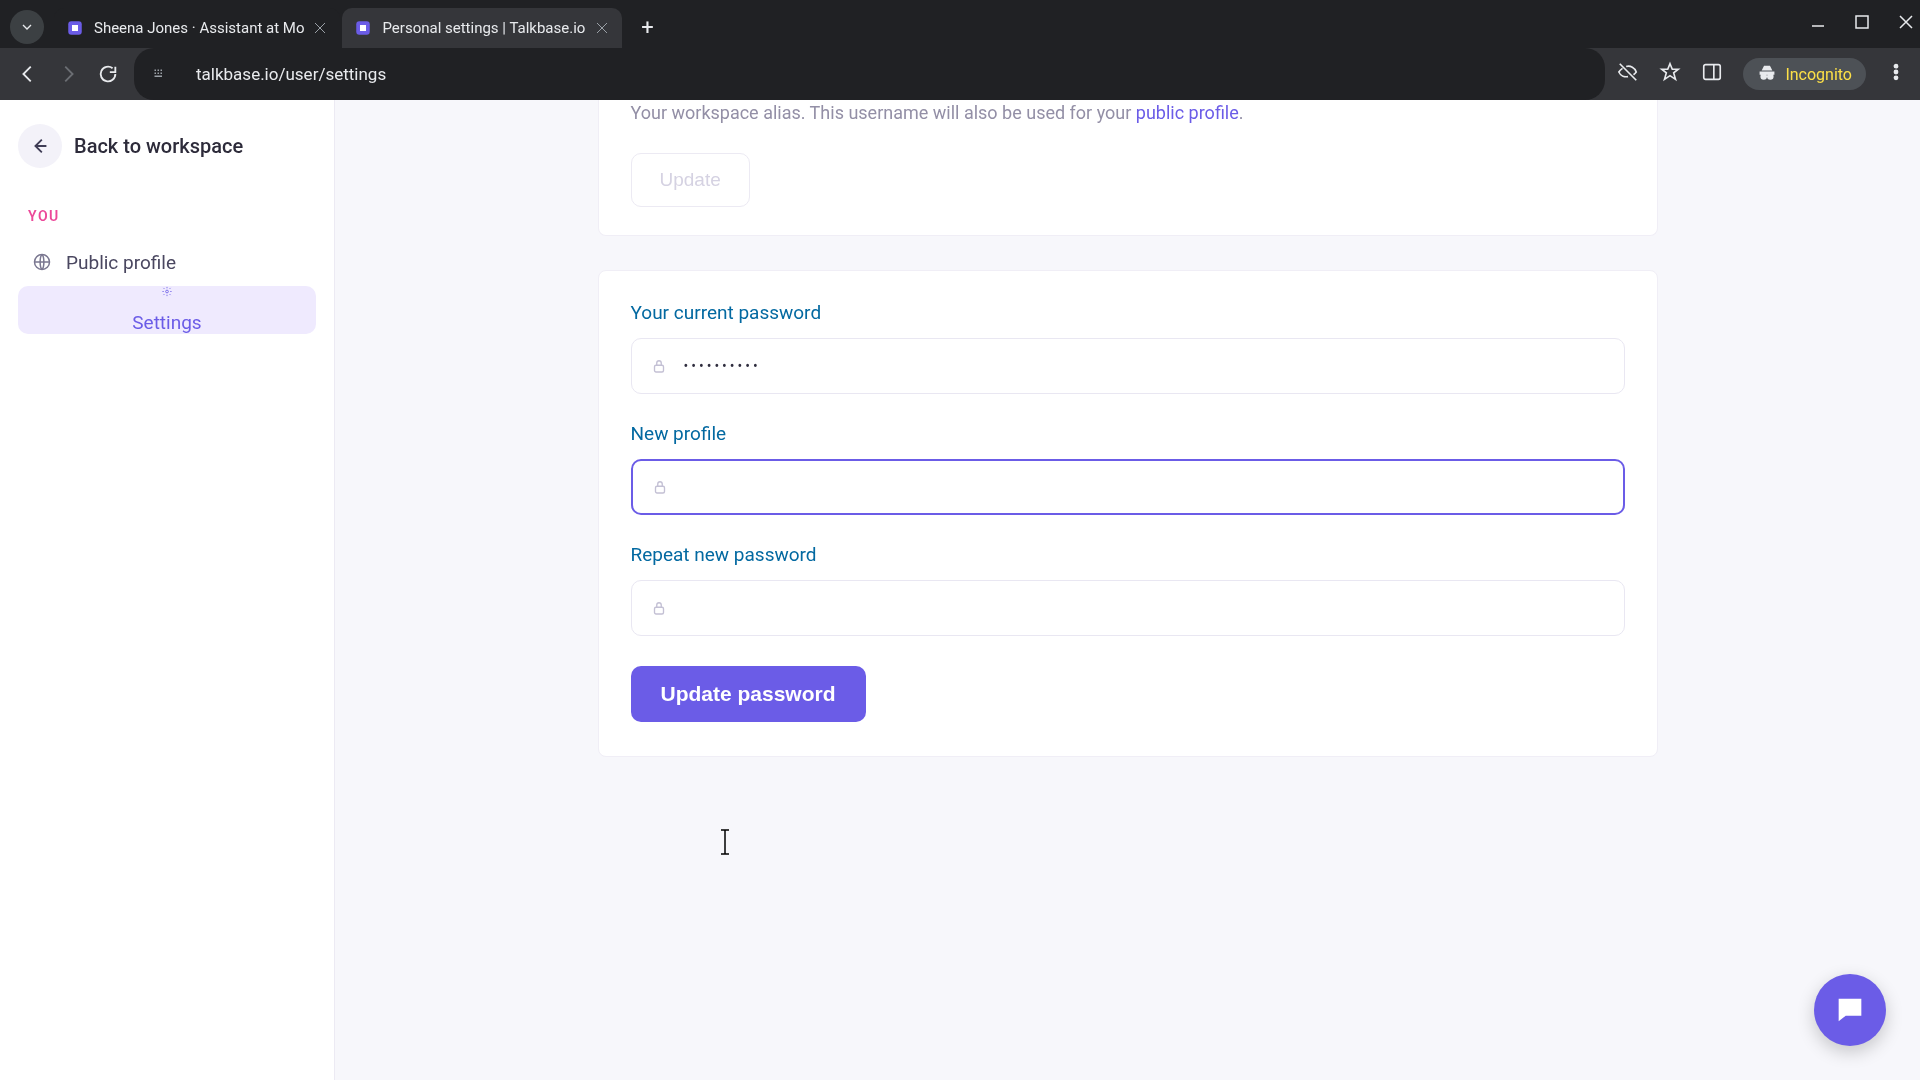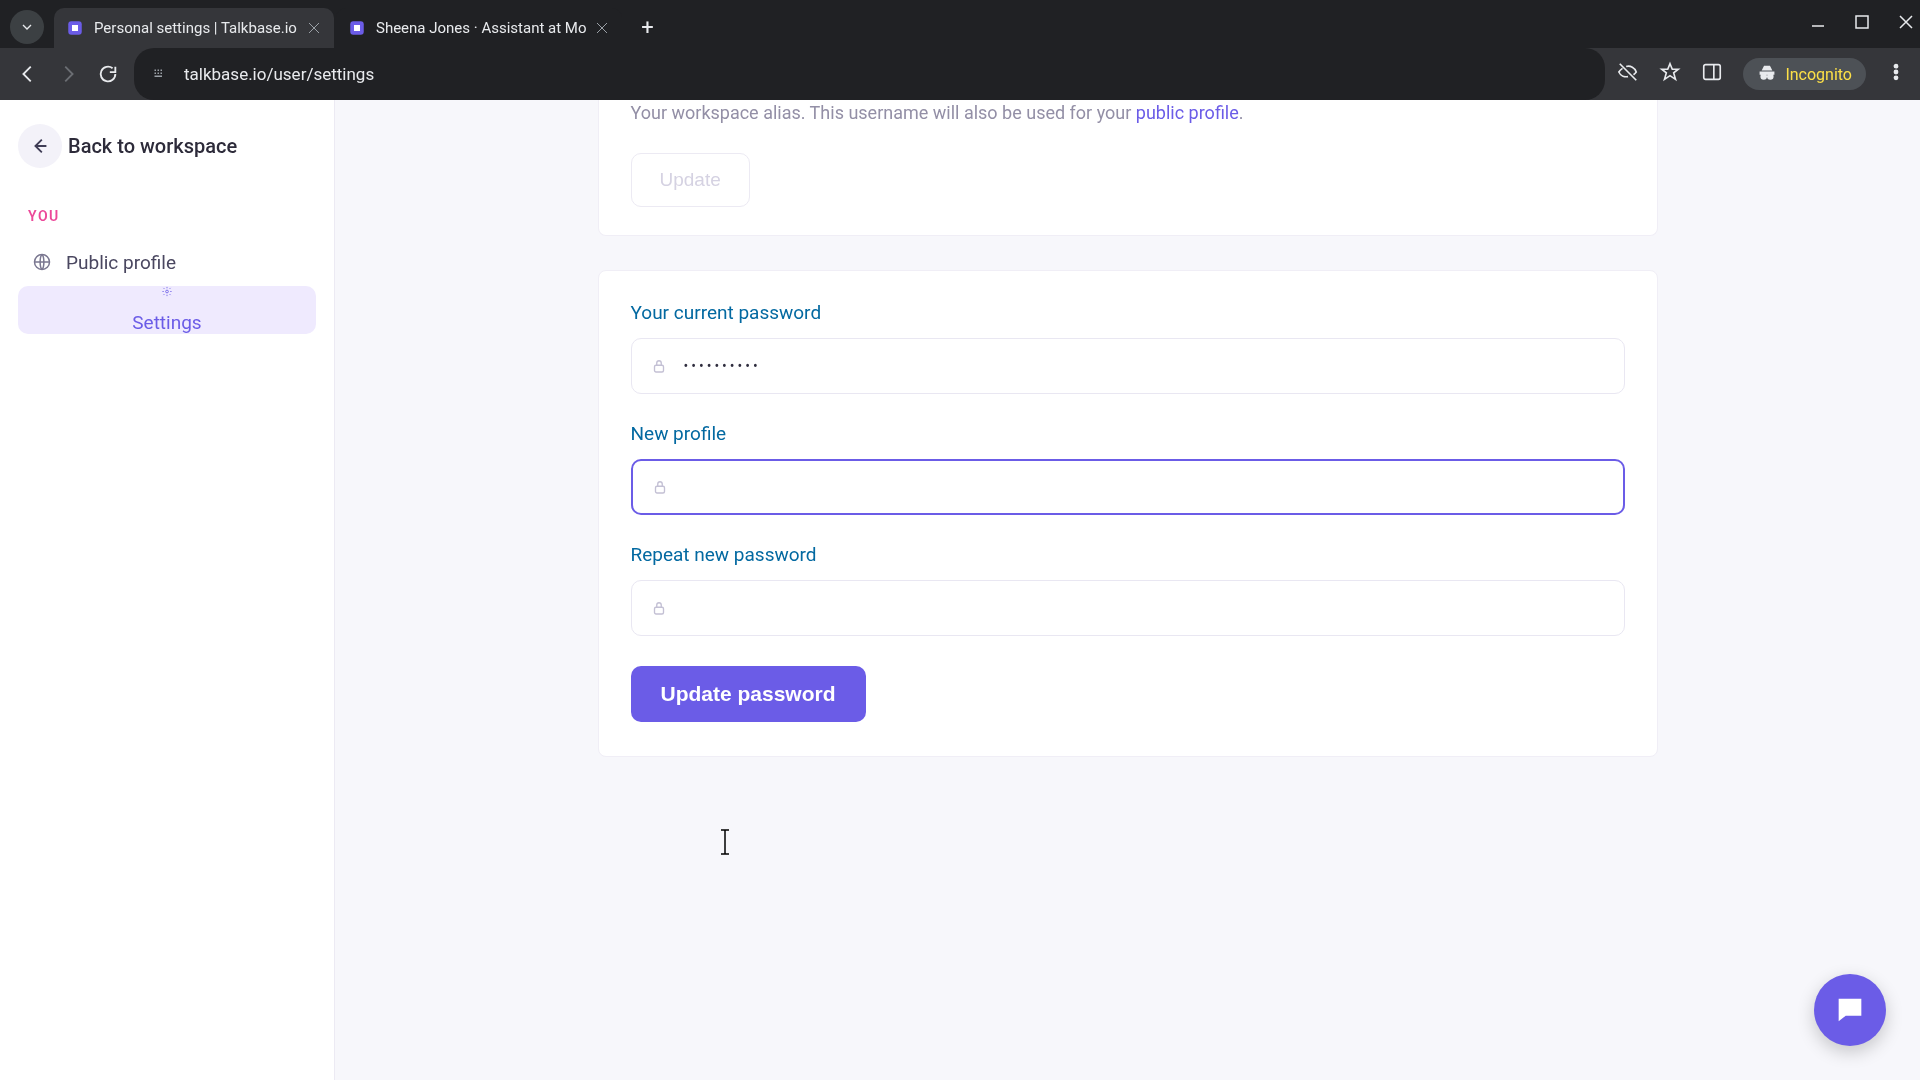--- a/index.html
+++ b/index.html
@@ -17,34 +17,34 @@
   .tab .close { width:16px; height:16px; margin-left:8px; }
   .tab .close svg { width:16px; height:16px; stroke:#9aa0a6; }
   .newtab-btn { width:34px; height:34px; display:flex; align-items:center; justify-content:center; color:#e8eaed; font-size:22px; margin-left:6px; margin-bottom:4px; }
   .win-controls { position:absolute; right:6px; top:0; height:48px; display:flex; align-items:center; gap:28px; color:#e8eaed; }
   .win-controls svg { width:16px; height:16px; stroke:#e8eaed; fill:none; stroke-width:1.5; }
 
   .toolbar { height:52px; background:#35363a; display:flex; align-items:center; padding:0 14px; gap:12px; }
   .toolbar .nav-icon { width:28px; height:28px; display:flex; align-items:center; justify-content:center; }
   .toolbar .nav-icon svg { width:22px; height:22px; stroke:#e8eaed; fill:none; stroke-width:2; }
   .toolbar .nav-icon.disabled svg { stroke:#6b6e73; }
-  .omnibox { flex:1; height:52px; background:#202124; border-radius:20px; display:flex; align-items:center; padding:0 16px; gap:16px; color:#e8eaed; font-size:17px; }
+  .omnibox { flex:1; height:52px; background:#202124; border-radius:20px; display:flex; align-items:center; padding:0 16px; gap:28px; color:#e8eaed; font-size:17px; }
   .omnibox svg { width:18px; height:18px; fill:#9aa0a6; }
   .right-icons { display:flex; align-items:center; gap:20px; }
   .right-icons svg { width:22px; height:22px; stroke:#e8eaed; fill:none; stroke-width:1.8; }
   .incognito-pill { display:flex; align-items:center; gap:8px; background:#4d5156; color:#fde047; padding:6px 14px; border-radius:20px; font-size:16px; }
   .incognito-pill svg { width:20px; height:20px; fill:#e8eaed; }
   .kebab svg { width:20px; height:20px; fill:#e8eaed; }
 
   
   .page { flex:1; background:#f7f7fb; display:flex; overflow:hidden; position:relative; }
 
   
   .sidebar { width:335px; background:#ffffff; border-right:1px solid #eceaf3; padding:24px 18px; }
-  .back-row { display:flex; align-items:center; gap:6px; margin-bottom:40px; }
+  .back-row { display:flex; align-items:center; gap:12px; margin-bottom:40px; }
   .back-circle { width:44px; height:44px; border-radius:50%; background:#f3f2f9; display:flex; align-items:center; justify-content:center; }
   .back-circle svg { width:22px; height:22px; stroke:#3f3d56; stroke-width:2; fill:none; }
   .back-label { font-size:20px; color:#2d2b3a; font-weight:500; }
   .section-label { font-size:14px; letter-spacing:1.5px; color:#ec4899; margin:8px 0 14px 10px; font-weight:600; }
   .nav-item { display:flex; align-items:center; gap:14px; height:48px; padding:0 14px; border-radius:10px; font-size:19px; color:#4a4760; cursor:pointer; }
   .nav-item svg { width:20px; height:20px; stroke:#7a7790; fill:none; stroke-width:1.8; }
   .nav-item.active { background:#efeafe; color:#6b5ce7;flex-direction:column; }
   .nav-item.active svg { stroke:#6b5ce7; }
 
   
@@ -83,37 +83,37 @@
 
 <div class="browser-chrome">
 
   <div class="tabstrip">
     <div class="tab-menu-btn">
       <svg viewBox="0 0 24 24">
           <path d="M6 9l6 6 6-6" stroke="#e8eaed" fill="none" stroke-width="2"></path>
         </svg>
     </div>
 
+    <div class="tab inactive">
+      <svg class="favicon" viewBox="0 0 24 24">
+          <rect x="3" y="3" width="18" height="18" rx="4" fill="#6b5ce7"></rect>
+          <path d="M8 8h8v8H8z" fill="#fff"></path>
+        </svg>
+      <span class="title">Sheena Jones · Assistant at Mo</span>
+      <span class="close"><svg viewBox="0 0 16 16">
+            <path d="M3 3l10 10M13 3L3 13"></path>
+          </svg></span>
+    </div>
+
     <div class="tab">
       <svg class="favicon" viewBox="0 0 24 24">
           <rect x="3" y="3" width="18" height="18" rx="4" fill="#6b5ce7"></rect>
           <path d="M8 8h8v8H8z" fill="#fff"></path>
         </svg>
       <span class="title">Personal settings | Talkbase.io</span>
-      <span class="close"><svg viewBox="0 0 16 16">
-            <path d="M3 3l10 10M13 3L3 13"></path>
-          </svg></span>
-    </div>
-
-    <div class="tab inactive">
-      <svg class="favicon" viewBox="0 0 24 24">
-          <rect x="3" y="3" width="18" height="18" rx="4" fill="#6b5ce7"></rect>
-          <path d="M8 8h8v8H8z" fill="#fff"></path>
-        </svg>
-      <span class="title">Sheena Jones · Assistant at Mo</span>
       <span class="close"><svg viewBox="0 0 16 16">
             <path d="M3 3l10 10M13 3L3 13"></path>
           </svg></span>
     </div>
 
     <div class="newtab-btn">+</div>
 
     <div class="win-controls">
       <span><svg viewBox="0 0 16 16">
             <path d="M2 12h12"></path>

